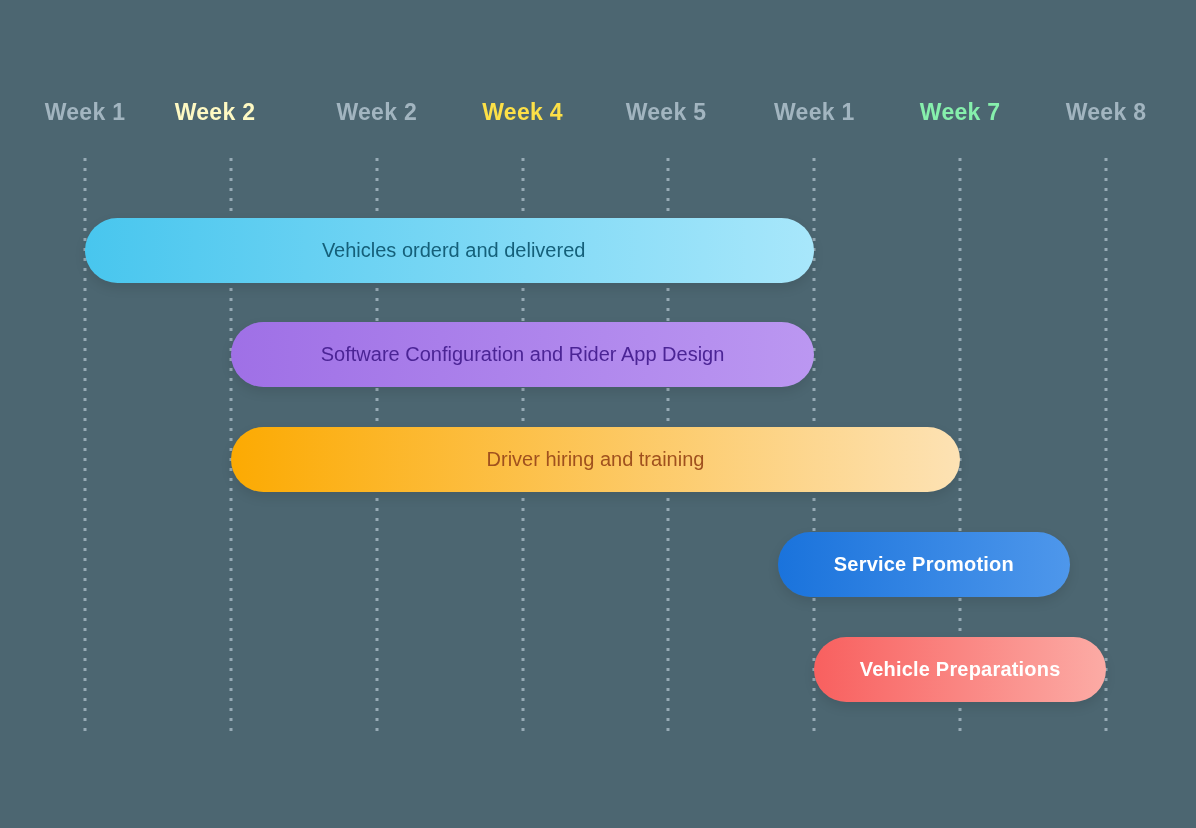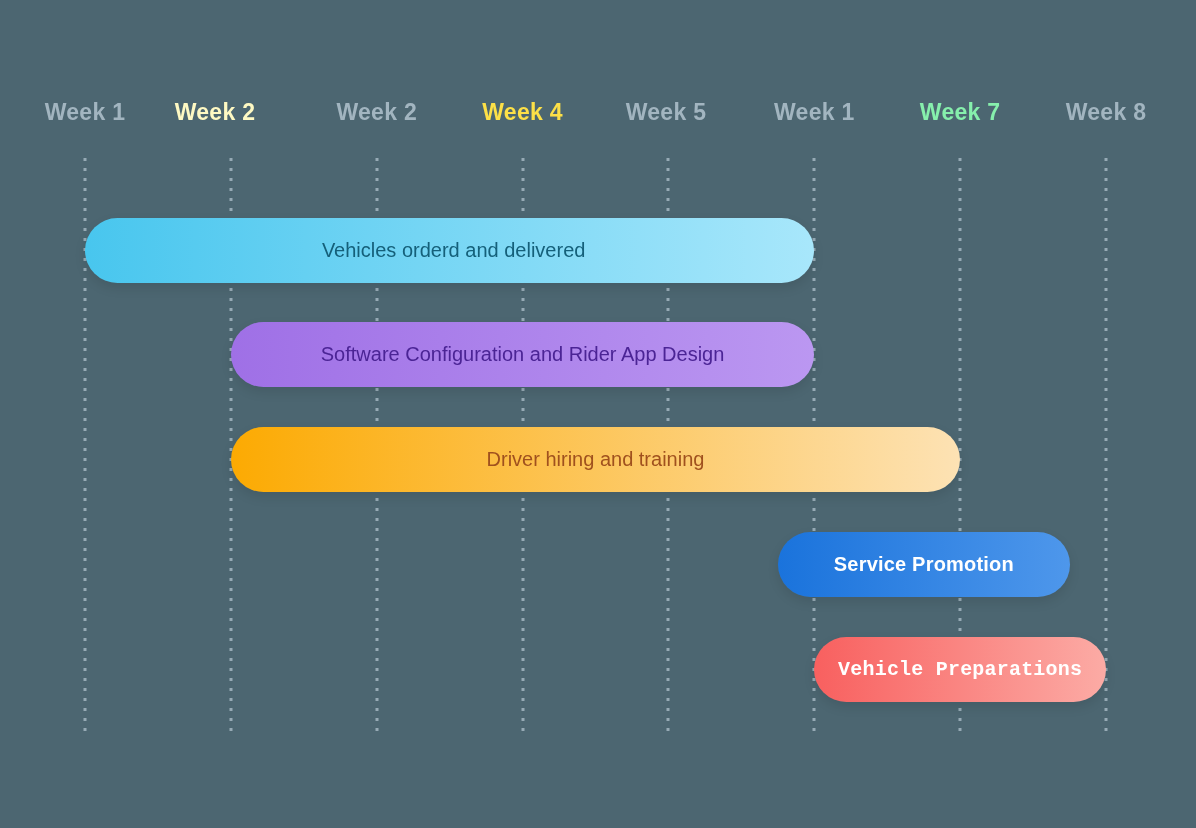--- a/index.html
+++ b/index.html
@@ -81,17 +81,17 @@
       </div>
       <div class="task-bar" style="left: 230.857px; width: 583.428px; top: 322px; background: linear-gradient(to right, rgb(159, 112, 230), rgb(187, 151, 241));">
         <span class="task-label task-dark-text" style="color: rgb(75, 36, 149);">Software Configuration and Rider App Design</span>
       </div>
       <div class="task-bar" style="left: 230.857px; width: 729.285px; top: 427px; background: linear-gradient(to right, rgb(252, 170, 2), rgb(253, 226, 180));">
         <span class="task-label task-dark-text" style="color: rgb(160, 81, 30);">Driver hiring and training</span>
       </div>
       <div class="task-bar" style="left: 778px; width: 291.714px; top: 532px; background: linear-gradient(to right, rgb(26, 115, 220), rgb(78, 151, 235));">
         <span class="task-label task-light-text" style="color: rgb(255, 255, 255);">Service Promotion</span>
       </div>
-      <div class="task-bar" style="left: 814.285px; width: 291.714px; top: 637px; background: linear-gradient(to right, rgb(248, 96, 95), rgb(252, 171, 165)); font-family: Liberation Mono, monospace;">
+      <div class="task-bar" style="left: 814.285px; width: 291.714px; top: 637px; background: linear-gradient(to right, rgb(248, 96, 95), rgb(252, 171, 165));">
         <span class="task-label task-light-text" style="color: rgb(255, 255, 255);">Vehicle Preparations</span>
       </div>
     </div>
 </div>
 
 </body></html>

